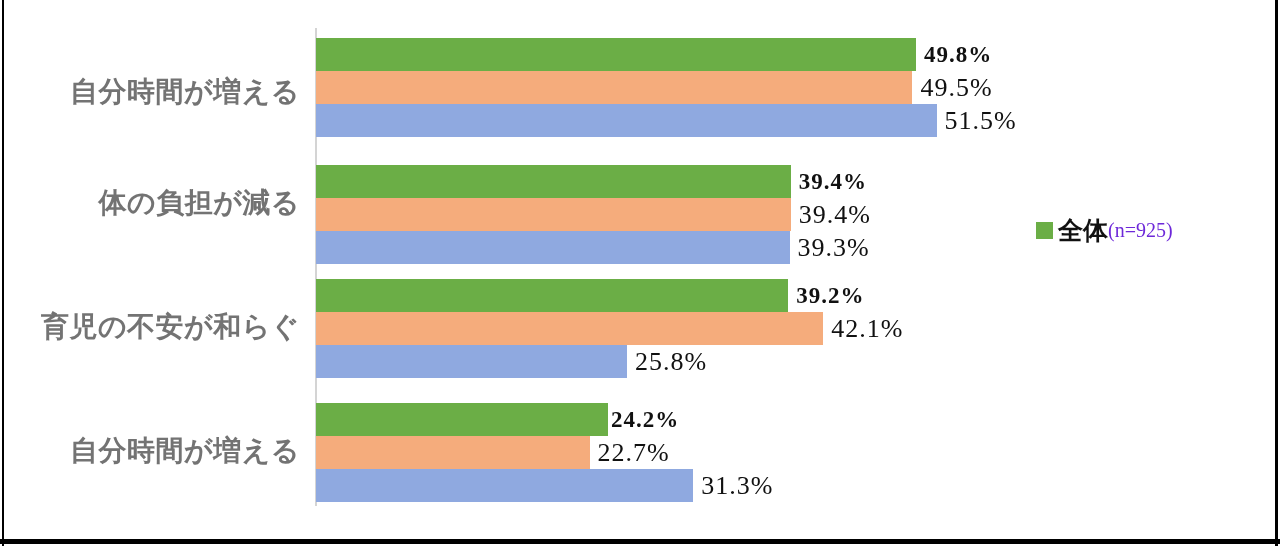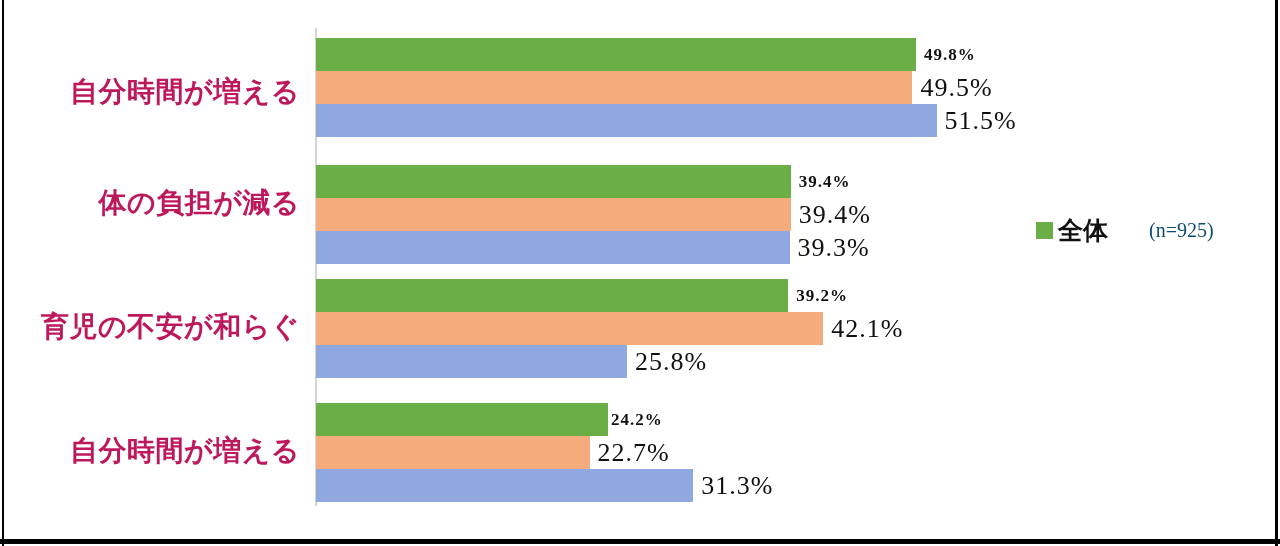--- a/index.html
+++ b/index.html
@@ -49,21 +49,21 @@
     left: 0;
     width: 1280px;
   }
   .cat-label {
     position: absolute;
     left: 0;
     width: 300px;
     text-align: right;
     font-size: 28px;
     font-weight: 700;
-    color: #be185d;
+    color: #737373;
     letter-spacing: 0.5px;
     line-height: 1;
     white-space: nowrap;
   }
   .bar-row {
     position: absolute;
     left: 316px;
     height: 33px;
   }
   .bar {
@@ -78,21 +78,21 @@
 
   .bar-value {
     position: absolute;
     top: 50%;
     transform: translateY(-50%);
     white-space: nowrap;
     color: #111111;
     font-family: "Liberation Serif", "DejaVu Serif", serif;
   }
   .val-total {
-    font-size: 17px;
+    font-size: 23px;
     font-weight: 700;
     letter-spacing: 1px;
   }
   .val-sub {
     font-size: 26px;
     font-weight: 400;
     letter-spacing: 1px;
   }
 
   
@@ -120,23 +120,22 @@
   .sw-papa  { background: #8FA9E0; }
   .legend-name {
     font-size: 25px;
     font-weight: 700;
     color: #111111;
     letter-spacing: 0px;
   }
   .legend-count {
     font-size: 20px;
     font-weight: 400;
-    color: #0c4a6e;
+    color: #6d28d9;
     font-family: "Liberation Serif", "DejaVu Serif", serif;
-    margin-left: 41px;
   }
 </style>
 </head>
 <body>
 
 <div id="screenshot">
 
   <div class="frame-edge frame-left"></div>
   <div class="frame-edge frame-right"></div>
   <div class="frame-edge frame-bottom"></div>

